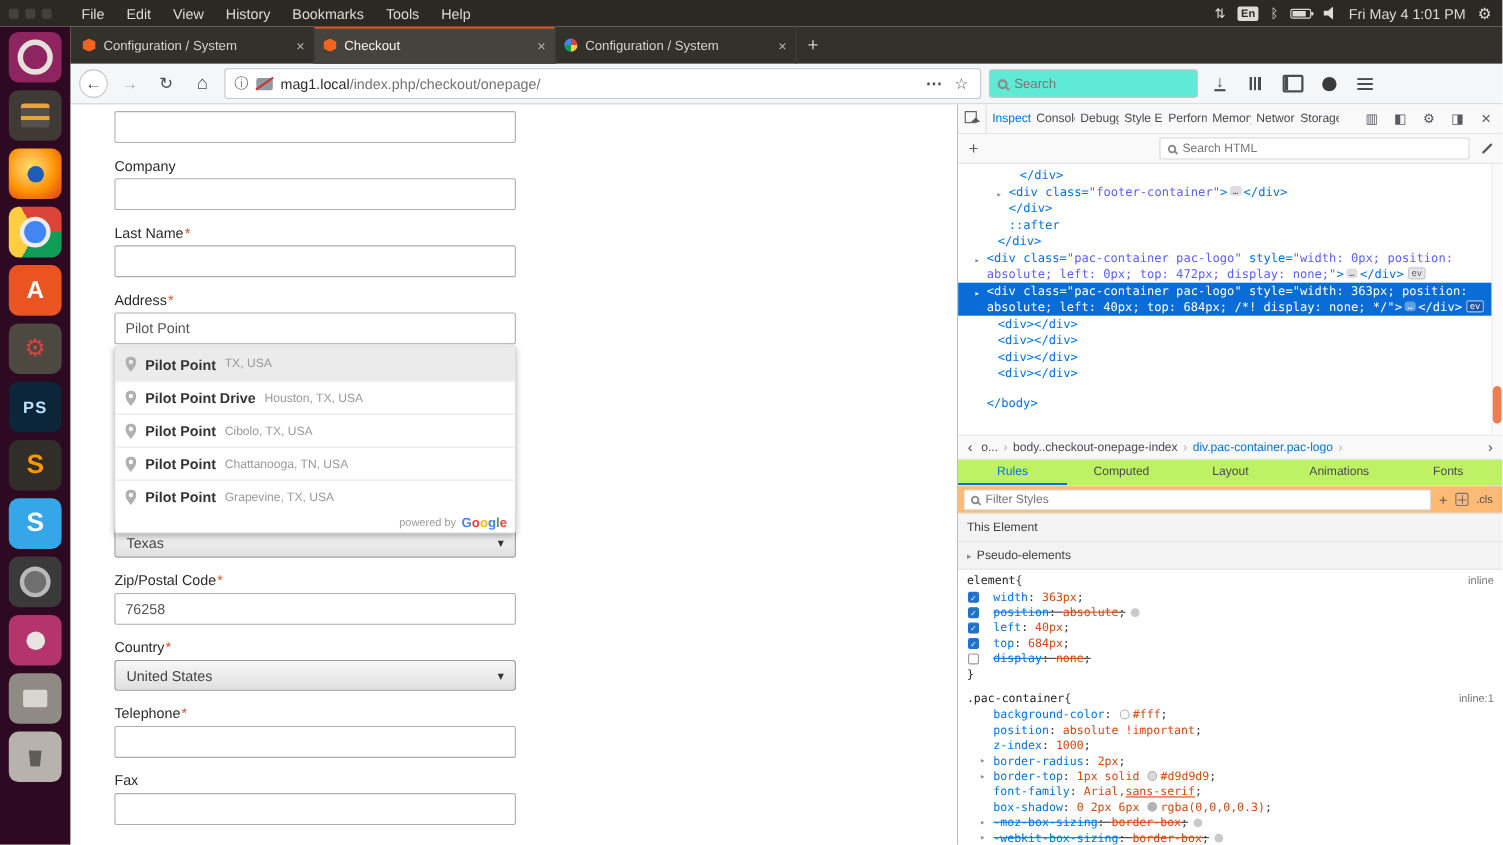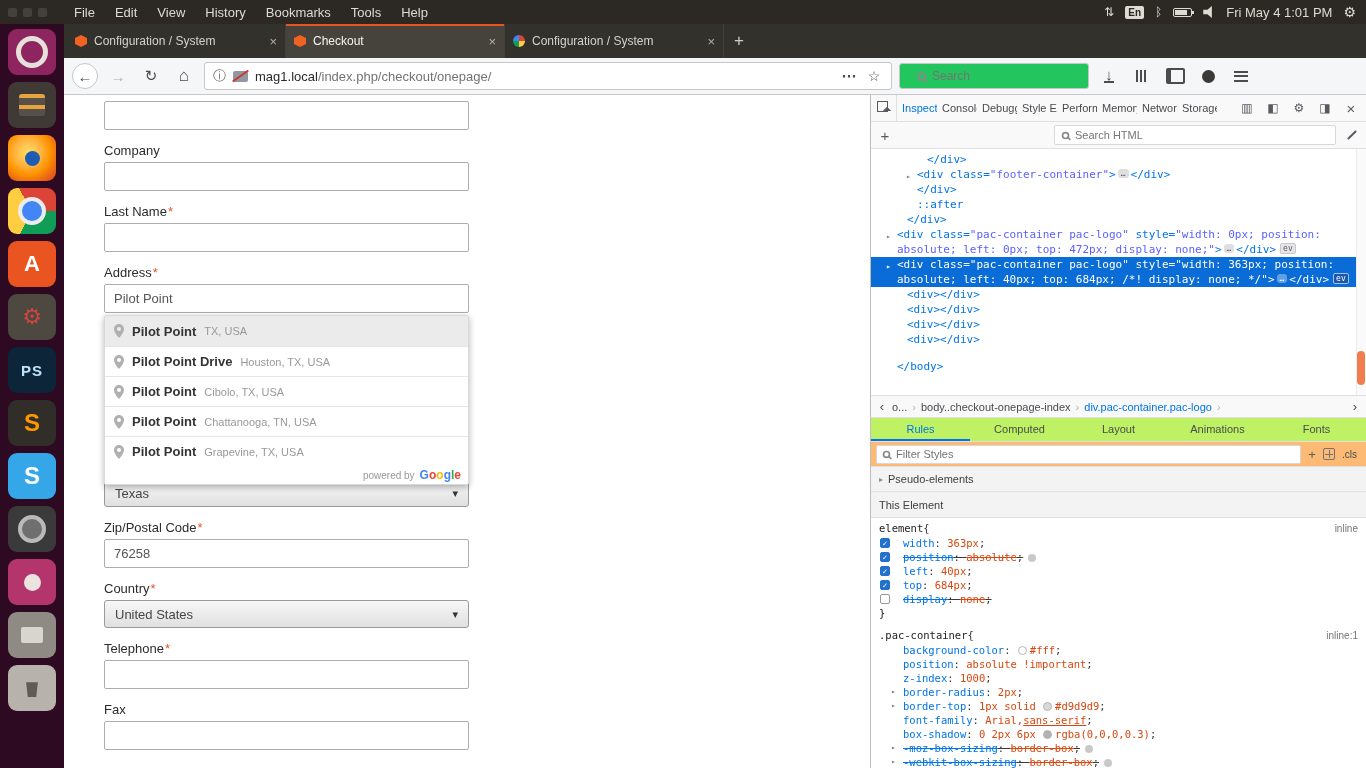--- a/index.html
+++ b/index.html
@@ -83,21 +83,21 @@
   .info-icon::before{content:"ⓘ"}
   .perm-icon{width:15px;height:11px;background:#8f99a4;border-radius:2px;position:relative;flex:none}
   .perm-icon::after{content:"";position:absolute;left:-2px;top:4px;width:19px;height:2px;background:#d0342c;transform:rotate(-35deg)}
   .url-text{flex:1;white-space:nowrap;overflow:hidden}
   .domain{color:#2a2a2e}
   .path{color:#737373}
   .dots{width:18px}
   .dots::before{content:"⋯";font-weight:bold;color:#4c4c4c}
   .star{width:18px}
   .star::before{content:"☆";font-size:14px}
-  .searchbox{width:190px;height:26px;background:#22c55e;border:1px solid #c6c6c6;border-radius:3px;display:flex;align-items:center;gap:6px;padding:0 17px;flex:none}
+  .searchbox{width:190px;height:26px;background:#5eead4;border:1px solid #c6c6c6;border-radius:3px;display:flex;align-items:center;gap:6px;padding:0 7px;flex:none}
   .mag{position:relative;width:9px;height:9px;border:2px solid #8a8a8a;border-radius:50%;display:inline-block;flex:none}
   .mag::after{content:"";position:absolute;width:5px;height:2px;background:#8a8a8a;transform:rotate(45deg);right:-4px;bottom:-2px}
   .mag.small{transform:scale(.85)}
   .search-input{border:none;outline:none;flex:1;min-width:0;font-size:12px;font-family:inherit;color:#333;background:transparent}
   .dl{flex-direction:column;gap:1px}
   .dl::before{content:"↓";line-height:11px}
   .dl::after{content:"";width:10px;height:2px;background:#4c4c4c}
   .lib::before{content:"";width:12px;height:12px;background:linear-gradient(90deg,#4c4c4c 0 2px,transparent 2px 4px,#4c4c4c 4px 6px,transparent 6px 8px,#4c4c4c 8px 10px,transparent 10px)}
   .sb::before{content:"";width:15px;height:12px;border:2px solid #4c4c4c;border-radius:2px;box-shadow:inset 3px 0 0 #4c4c4c}
   .shot::before{content:"";width:13px;height:13px;border-radius:50%;background:#3b3a39}
@@ -488,26 +488,26 @@
         <div class="dt-filter">
           <div class="filter-box">
             <span class="mag small"></span>
             <input placeholder="Filter Styles" style="">
           </div>
           <span class="dt-plus sm"></span>
           <span class="dt-grid-ic"></span>
           <span class="dt-cls">.cls</span>
         </div>
 
+        <div class="dt-section te">
+          <span>This Element</span>
+        </div>
         <div class="dt-section">
           <span class="twisty-s"></span>
           <span>Pseudo-elements</span>
-        </div>
-        <div class="dt-section te">
-          <span>This Element</span>
         </div>
 
         <div class="dt-rules" id="dt-rules">
             <div class="rule-head">
               <span class="selector">element</span>
               <span class="tk pln"> {</span>
               <span class="origin">inline</span>
             </div>
             <div class="prop-line"><span class="cbox checked">✓</span><span class="tk prop">width</span><span class="tk pln">: </span><span class="tk val">363px</span><span class="tk pln">;</span></div>
             <div class="prop-line strike"><span class="cbox checked">✓</span><span class="tk prop">position</span><span class="tk pln">: </span><span class="tk val">absolute</span><span class="tk pln">;</span><span class="warn"></span></div>

